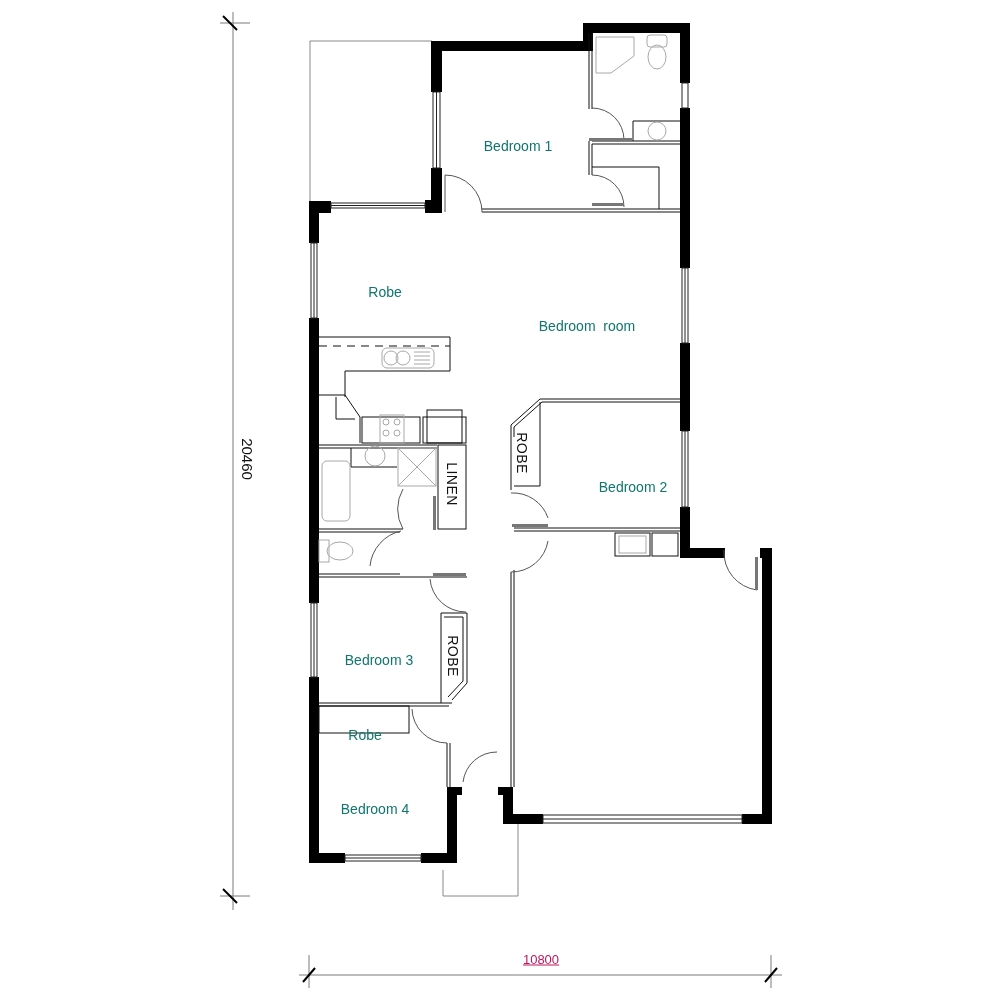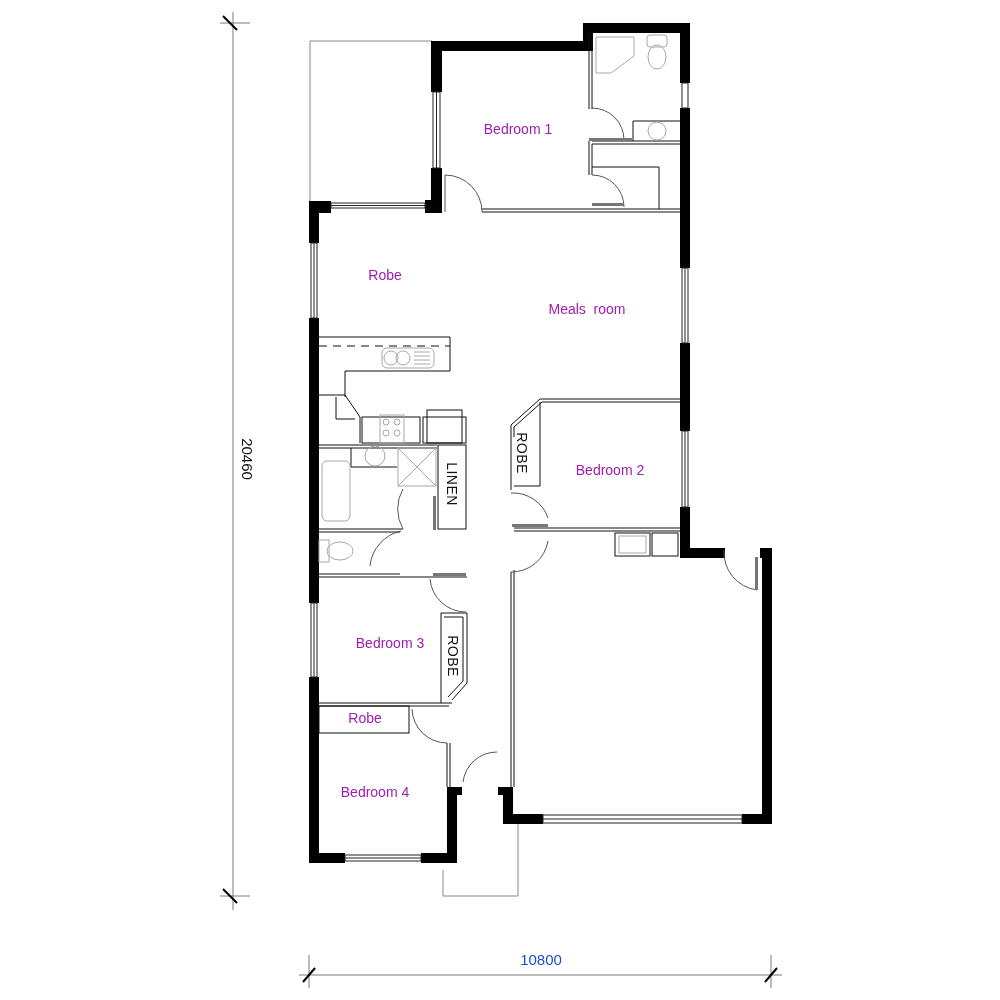--- a/index.html
+++ b/index.html
@@ -1,26 +1,26 @@
 <!DOCTYPE html>
 <html><head>
   <meta charset="utf-8">
   <style>
     html, body { margin: 0; padding: 0; background: #ffffff; }
     body { width: 1000px; height: 1000px; position: relative; overflow: hidden;
            font-family: "Liberation Sans", "DejaVu Sans", sans-serif; }
     #plan { position: absolute; left: 0; top: 0; }
-    .label { position: absolute; font-size: 14px; color: #a21caf; white-space: nowrap;
-             transform: translate(-50%, -50%); }
+    .label { position: absolute; font-size: 14px; color: #0f766e; white-space: nowrap;
+             transform: translate(-50%, -50%); margin-top: 17px; }
     .vlabel { position: absolute; font-size: 14px; color: #111; white-space: nowrap;
               transform: translate(-50%, -50%) rotate(90deg); letter-spacing: 0.5px; }
     .dim-v { position: absolute; font-size: 15px; color: #111; font-weight: normal;
              transform: translate(-50%, -50%) rotate(90deg); }
-    .dim-h { position: absolute; font-size: 15px; color: #1d4ed8;
-             transform: translate(-50%, -50%); }
+    .dim-h { position: absolute; font-size: 13px; color: #be185d;
+             transform: translate(-50%, -50%); text-decoration: underline; }
   </style>
 </head>
 <body>
 
 <svg id="plan" width="1000" height="1000" viewBox="0 0 1000 1000" xmlns="http://www.w3.org/2000/svg">
 
   <g stroke="#7a7a7a" stroke-width="1" fill="none">
     <line x1="233" y1="12" x2="233" y2="910"></line>
     <line x1="220" y1="23" x2="250" y2="23"></line>
     <line x1="220" y1="896" x2="250" y2="896"></line>
@@ -219,23 +219,23 @@
 
     <rect x="319" y="540" width="10" height="22"></rect>
     <ellipse cx="340" cy="551" rx="13" ry="9"></ellipse>
 
     <rect x="619" y="536" width="27" height="17"></rect>
   </g>
 </svg>
 
 <div class="label" style="left:518px; top:129px;">Bedroom 1</div>
 <div class="label" style="left:385px; top:275px;">Robe</div>
-<div class="label" style="left:587px; top:309px; white-space:pre;">Meals  room</div>
-<div class="label" style="left:610px; top:470px;">Bedroom 2</div>
-<div class="label" style="left:381px; top:643px;padding-left:18px;">Bedroom 3</div>
+<div class="label" style="left:587px; top:309px; white-space:pre;">Bedroom  room</div>
+<div class="label" style="left:633px; top:470px;">Bedroom 2</div>
+<div class="label" style="left:370px; top:643px;padding-left:18px;">Bedroom 3</div>
 <div class="label" style="left:375px; top:792px;">Bedroom 4</div>
 <div class="label" style="left:365px; top:718px;">Robe</div>
 
 <div class="vlabel" style="left:522px; top:453px;">ROBE</div>
 <div class="vlabel" style="left:453px; top:656px;">ROBE</div>
 <div class="vlabel" style="left:452px; top:484px;">LINEN</div>
 
 <div class="dim-v" style="left:247px; top:459px;">20460</div>
 <div class="dim-h" style="left:541px; top:959px;">10800</div>
 

